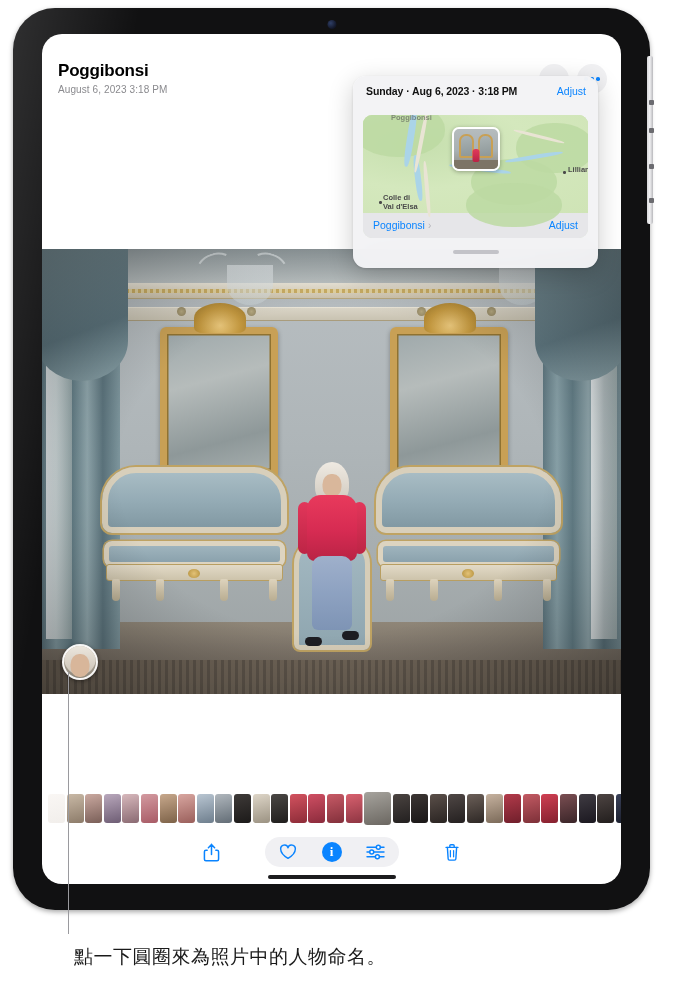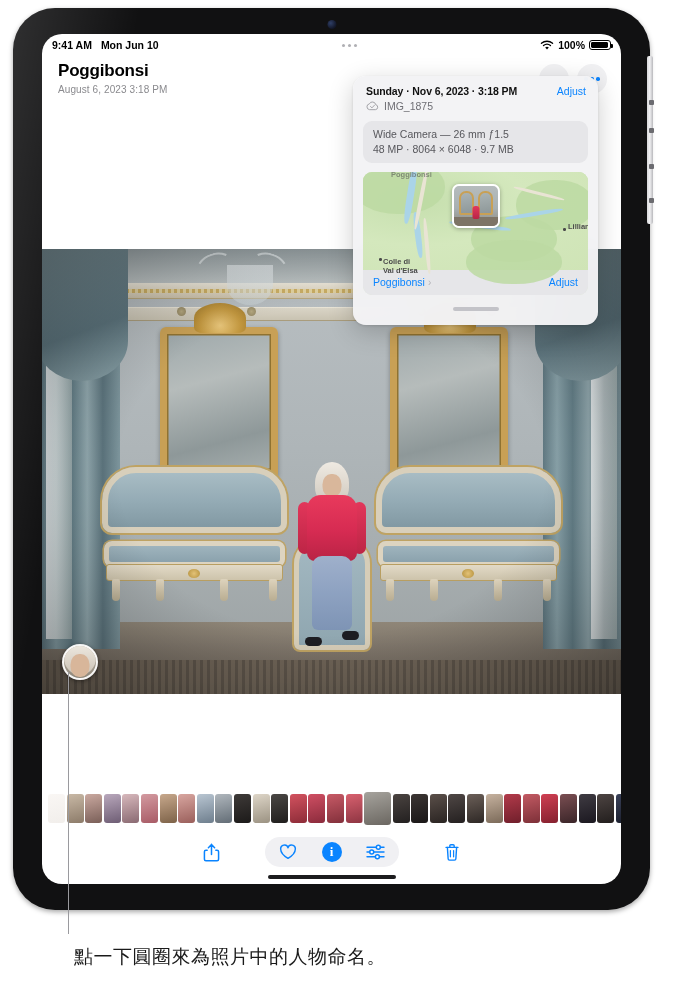--- a/index.html
+++ b/index.html
@@ -291,44 +291,20 @@
     <div class="device-gloss"></div>
     <div class="front-camera"></div>
     <div class="side-rail"></div>
     <div class="side-btn" style="top:92px"></div>
     <div class="side-btn" style="top:120px"></div>
     <div class="side-btn" style="top:156px"></div>
     <div class="side-btn" style="top:190px"></div>
 
     <div class="screen">
 
-      <div class="statusbar">
-        <div class="sb-left">
-          <span>9:41 AM</span>
-          <span>Mon Jun 10</span>
-        </div>
-        <div class="sb-center">
-          <span class="multitask-dots">
-            <i></i>
-              <i></i>
-              <i></i>
-          </span>
-        </div>
-        <div class="sb-right">
-          <svg width="14" height="11" viewBox="0 0 14 11">
-            <path d="M7 9.6 5.2 7.5a2.8 2.8 0 0 1 3.6 0z" fill="#000"></path>
-            <path d="M3.5 5.6a5.4 5.4 0 0 1 7 0" stroke="#000" stroke-width="1.3" fill="none" stroke-linecap="round"></path>
-            <path d="M1.4 3.3a8.6 8.6 0 0 1 11.2 0" stroke="#000" stroke-width="1.3" fill="none" stroke-linecap="round"></path>
-          </svg>
-          <span>100%</span>
-          <span class="battery">
-              <i></i>
-            </span>
-        </div>
-      </div>
 
       <div class="app-header">
         <div class="title">Poggibonsi</div>
         <div class="subtitle">August 6, 2023  3:18 PM</div>
       </div>
       <div class="header-actions">
         <div class="hdr-btn"></div>
         <div class="hdr-btn">
           <span class="hdr-dots">
               <i></i>
@@ -413,56 +389,45 @@
             <div class="fc-hair"></div>
             <div class="fc-face"></div>
           </div>
         </div>
       </div>
 
       <div class="info-panel">
 
 
         <div class="meta-row">
-          <span class="meta-date">Sunday · Nov 6, 2023 · 3:18 PM</span>
+          <span class="meta-date">Sunday · Aug 6, 2023 · 3:18 PM</span>
           <span class="link">Adjust</span>
         </div>
-        <div class="file-row">
-          <svg width="13" height="10" viewBox="0 0 16 12">
-            <path d="M4.3 10.5h7.4a3.1 3.1 0 0 0 .3-6.1A4.2 4.2 0 0 0 4.1 3.4a3.6 3.6 0 0 0 .2 7.1z" fill="none" stroke="#9a9aa0" stroke-width="1.1"></path>
-            <path d="M5.6 6.6l1.7 1.7 3.2-3.4" fill="none" stroke="#9a9aa0" stroke-width="1.1" stroke-linecap="round"></path>
-          </svg>
-          <span class="file-name">IMG_1875</span>
-        </div>
 
         <div class="cam-card">
-          <div class="cam-body">
-            <div class="cam-line">Wide Camera — 26 mm ƒ1.5</div>
-            <div class="cam-line">48 MP · 8064 × 6048 · 9.7 MB</div>
-          </div>
         </div>
 
         <div class="map-card">
           <div class="map">
             <div class="map-green-a"></div>
             <div class="map-green-b" style="left:-10px; top:-12px; width:92px; height:54px;"></div>
             <div class="map-green-b" style="left:108px; top:44px; width:86px; height:46px;"></div>
             <div class="map-green-b" style="right:-6px; top:8px;  width:78px; height:50px;"></div>
             <div class="map-green-b" style="right:26px; bottom:-14px; width:96px; height:44px;"></div>
             <div class="river" style="left:44px; top:-6px; width:7px; height:58px; transform:rotate(9deg);"></div>
             <div class="river" style="left:52px; top:40px; width:6px; height:46px; transform:rotate(-7deg);"></div>
             <div class="river" style="left:86px; top:52px; width:62px; height:4px; transform:rotate(7deg);"></div>
             <div class="river" style="left:142px; top:40px; width:58px; height:4px; transform:rotate(-9deg);"></div>
             <div class="road" style="left:56px; top:-4px; width:4px; height:62px; transform:rotate(11deg);"></div>
             <div class="road" style="left:62px; top:46px; width:4px; height:56px; transform:rotate(-5deg);"></div>
             <div class="road" style="left:150px; top:20px; width:52px; height:3px; transform:rotate(14deg);"></div>
 
             <div class="map-label" style="left:28px; top:-1px; opacity:.55">Poggibonsi</div>
             <div class="map-dot" style="left:16px; top:86px;"></div>
-            <div class="map-label" style="left:20px; top:86px;">Colle di
+            <div class="map-label" style="left:20px; top:79px;">Colle di
 Val d'Elsa</div>
             <div class="map-dot" style="left:200px; top:56px;"></div>
             <div class="map-label" style="left:205px; top:51px;">Lilliano</div>
 
             <div class="map-thumb">
               <div class="mt-mirror" style="left:5px"></div>
               <div class="mt-mirror" style="right:5px"></div>
               <div class="mt-floor"></div>
               <div class="mt-person"></div>
             </div>

